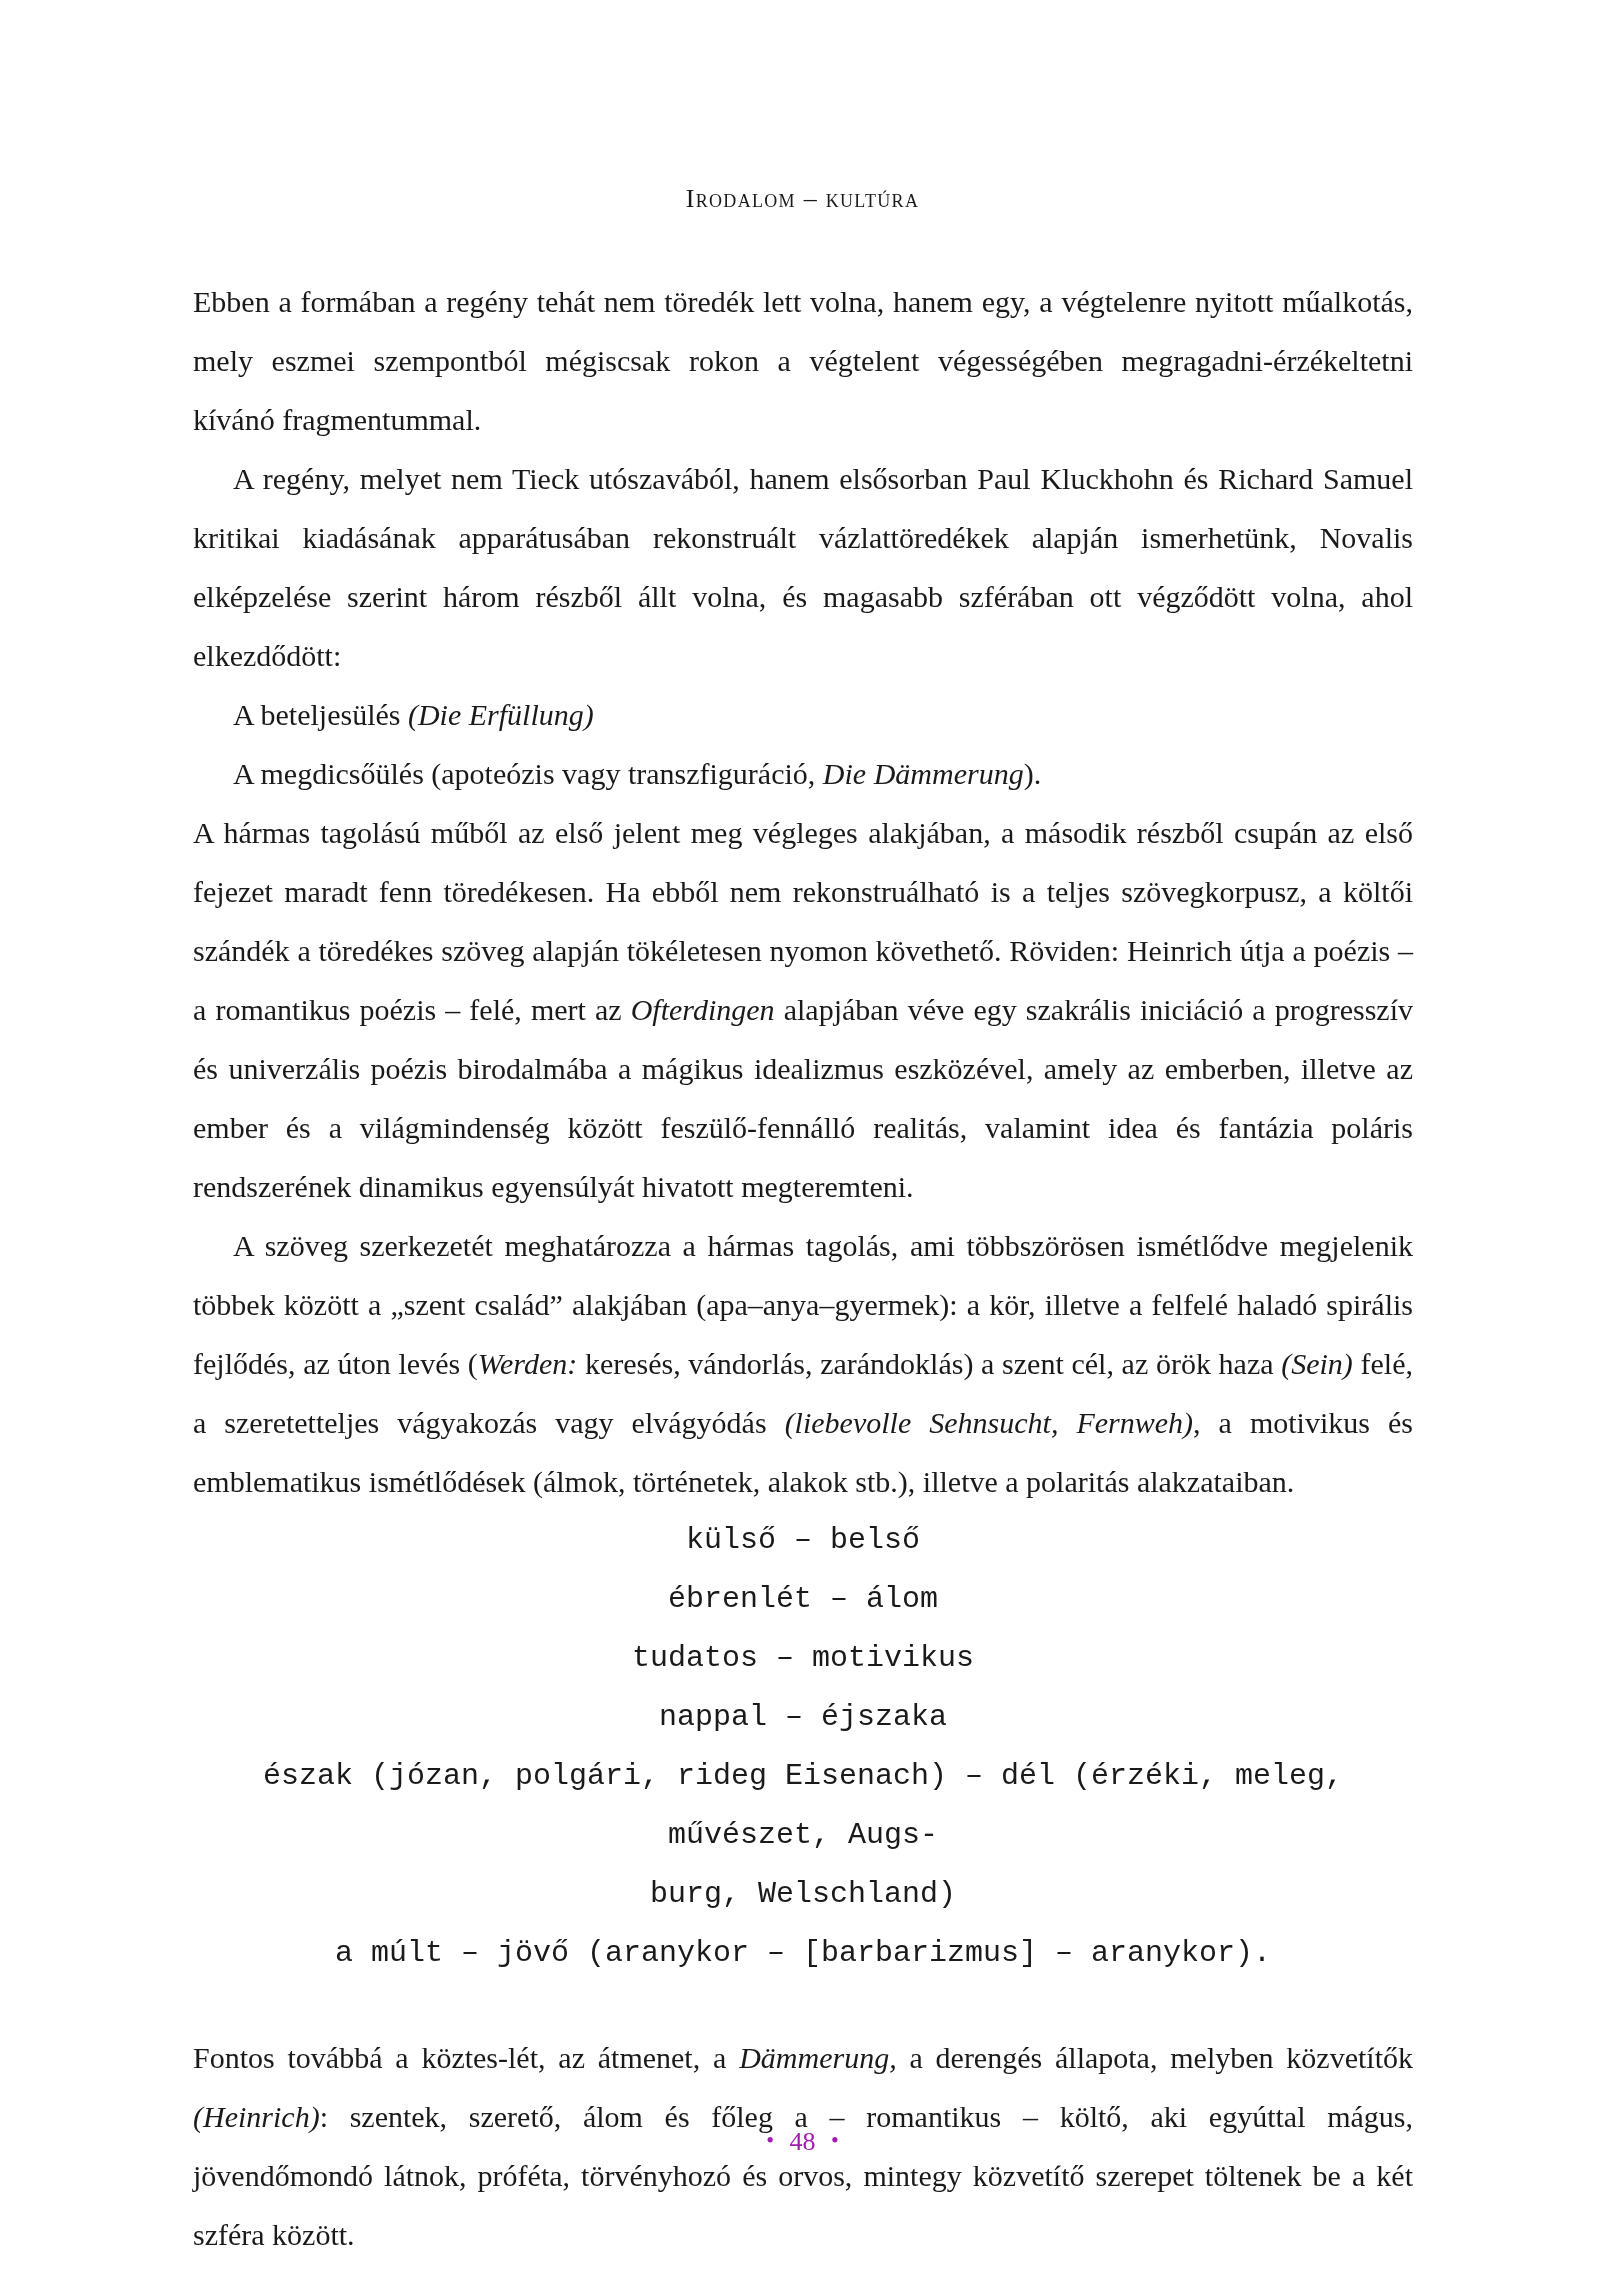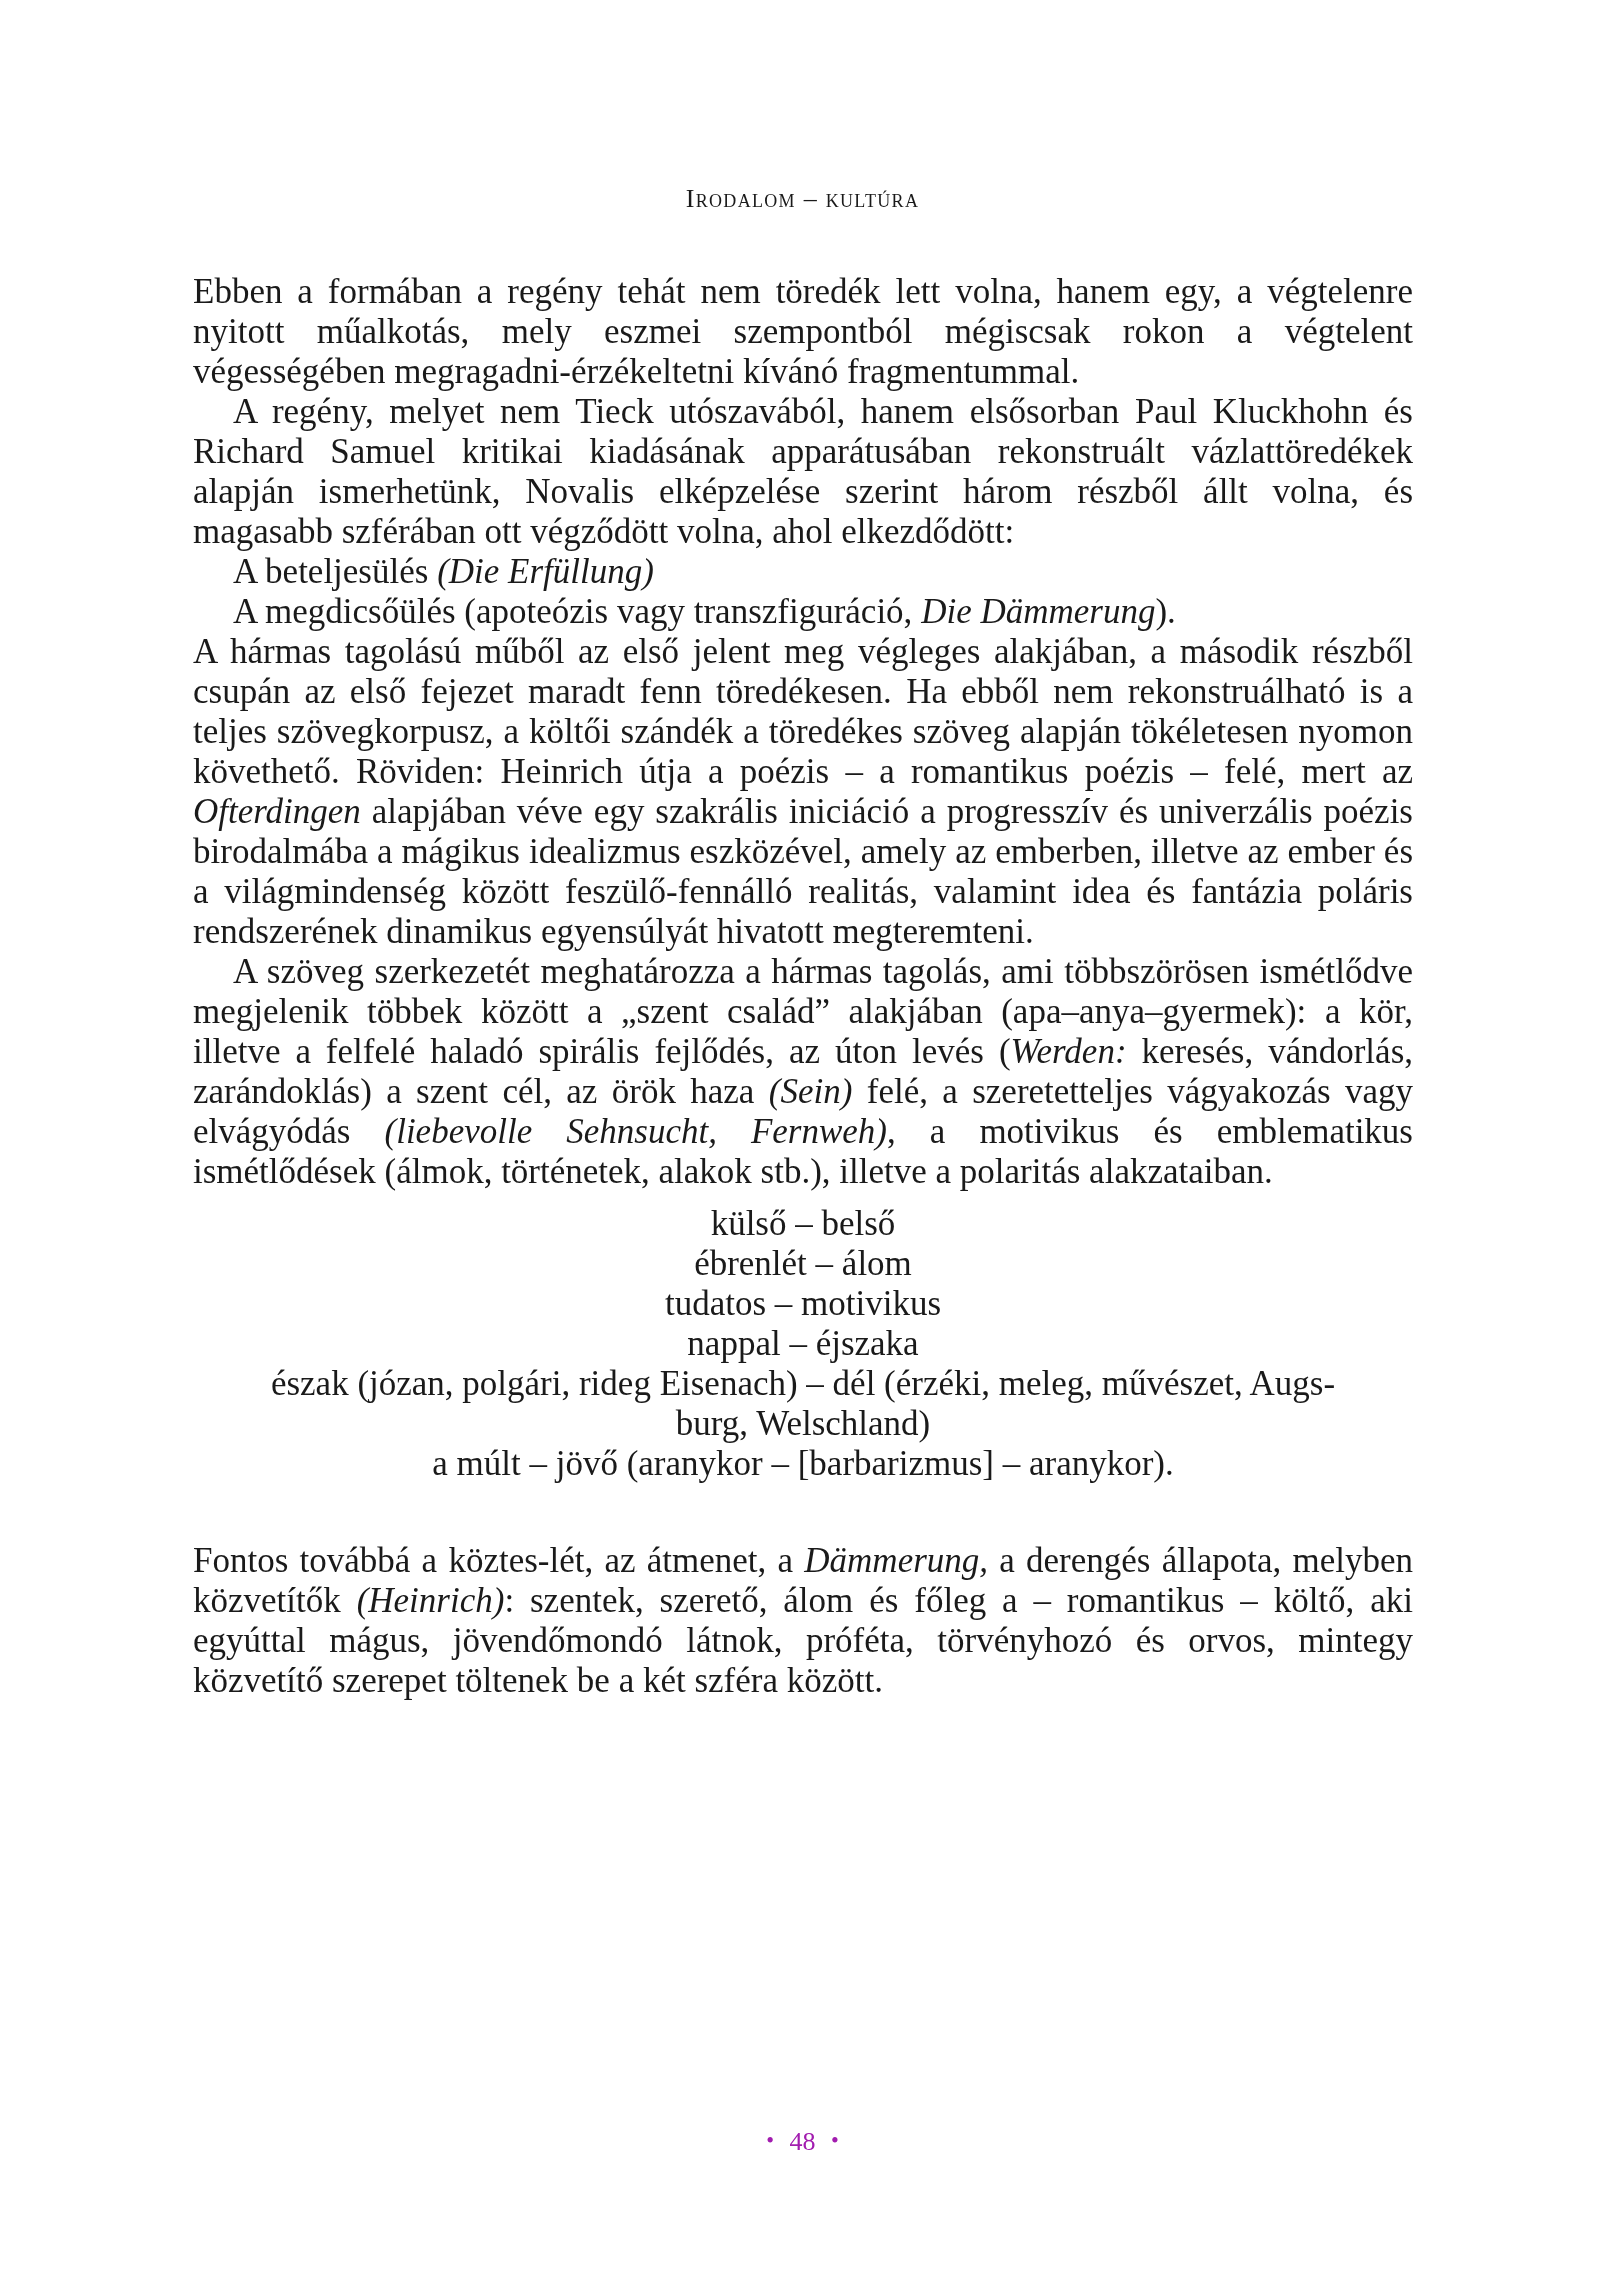--- a/index.html
+++ b/index.html
@@ -25,31 +25,32 @@
     font-size: 26px;
     font-variant: small-caps;
     letter-spacing: 1.3px;
     color: #1a1a1a;
   }
   .body-text {
     position: absolute;
     left: 193px;
     top: 256px;
     width: 1220px;
-    font-size: 35px;
-    line-height: 40px;
+    font-size: 30px;
+    line-height: 59px;
     text-align: justify;
     hyphens: manual;
   }
   .body-text p { margin: 0; }
   .indent { text-indent: 40px; }
   .list-line { margin: 0; padding-left: 40px; text-align: left; }
   .centered-block {
     text-align: center;
-    margin: 12px;
+    margin: 0;
+    font-family: Liberation Mono, monospace;
   }
   .centered-block div { text-align: center; }
   .gap { height: 45px; }
   i, em { font-style: italic; }
   .folio {
     position: absolute;
     top: 2111px;
     left: 0; width: 1605px;
     text-align: center;
     font-size: 26px;

